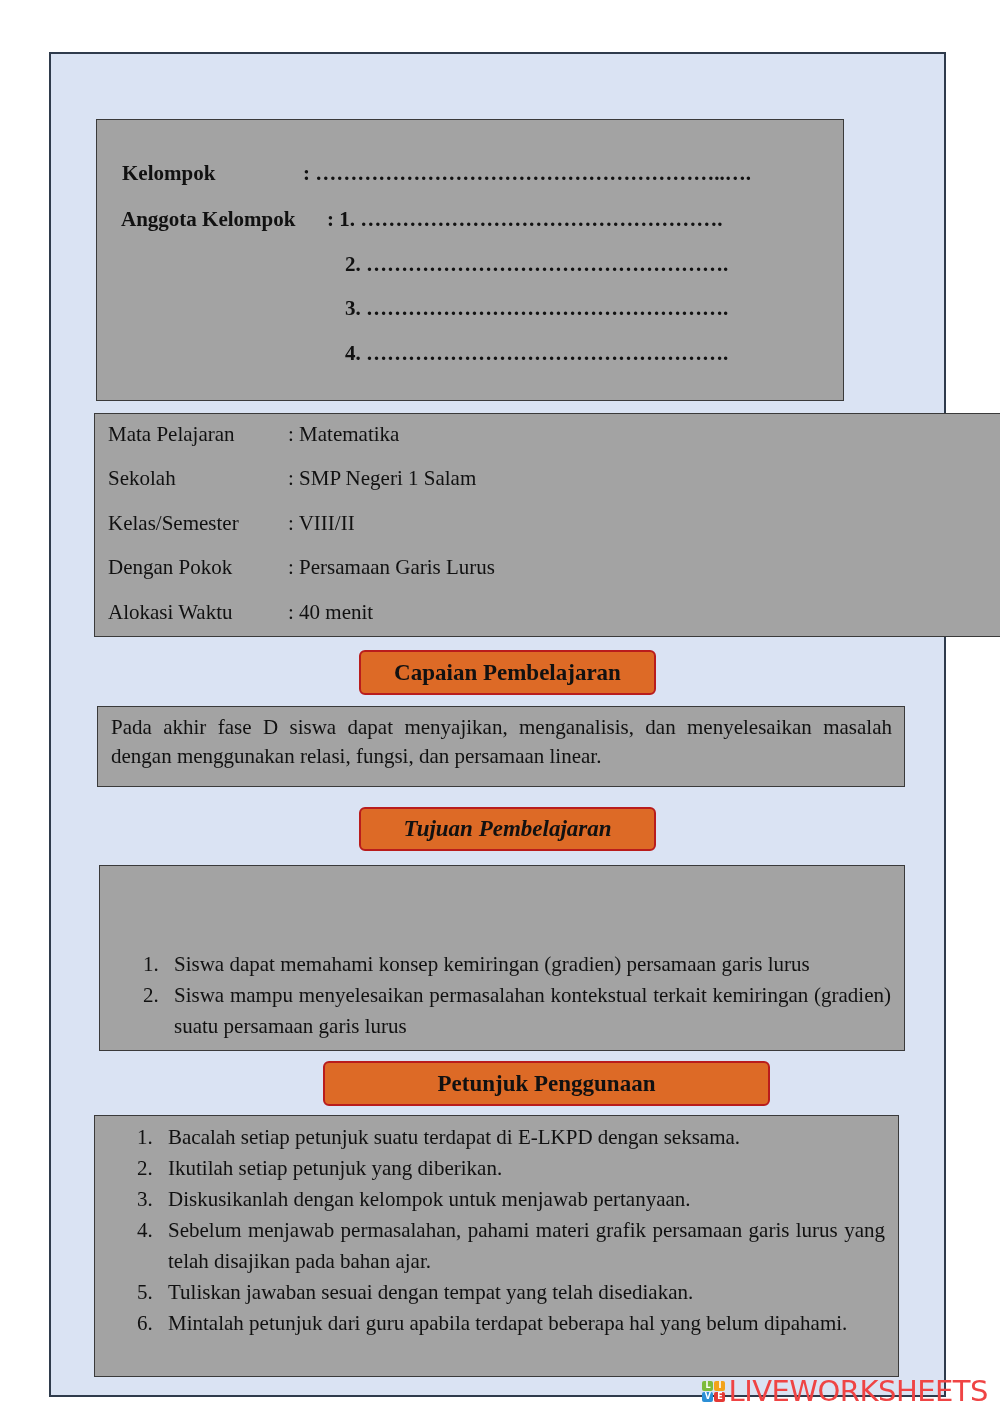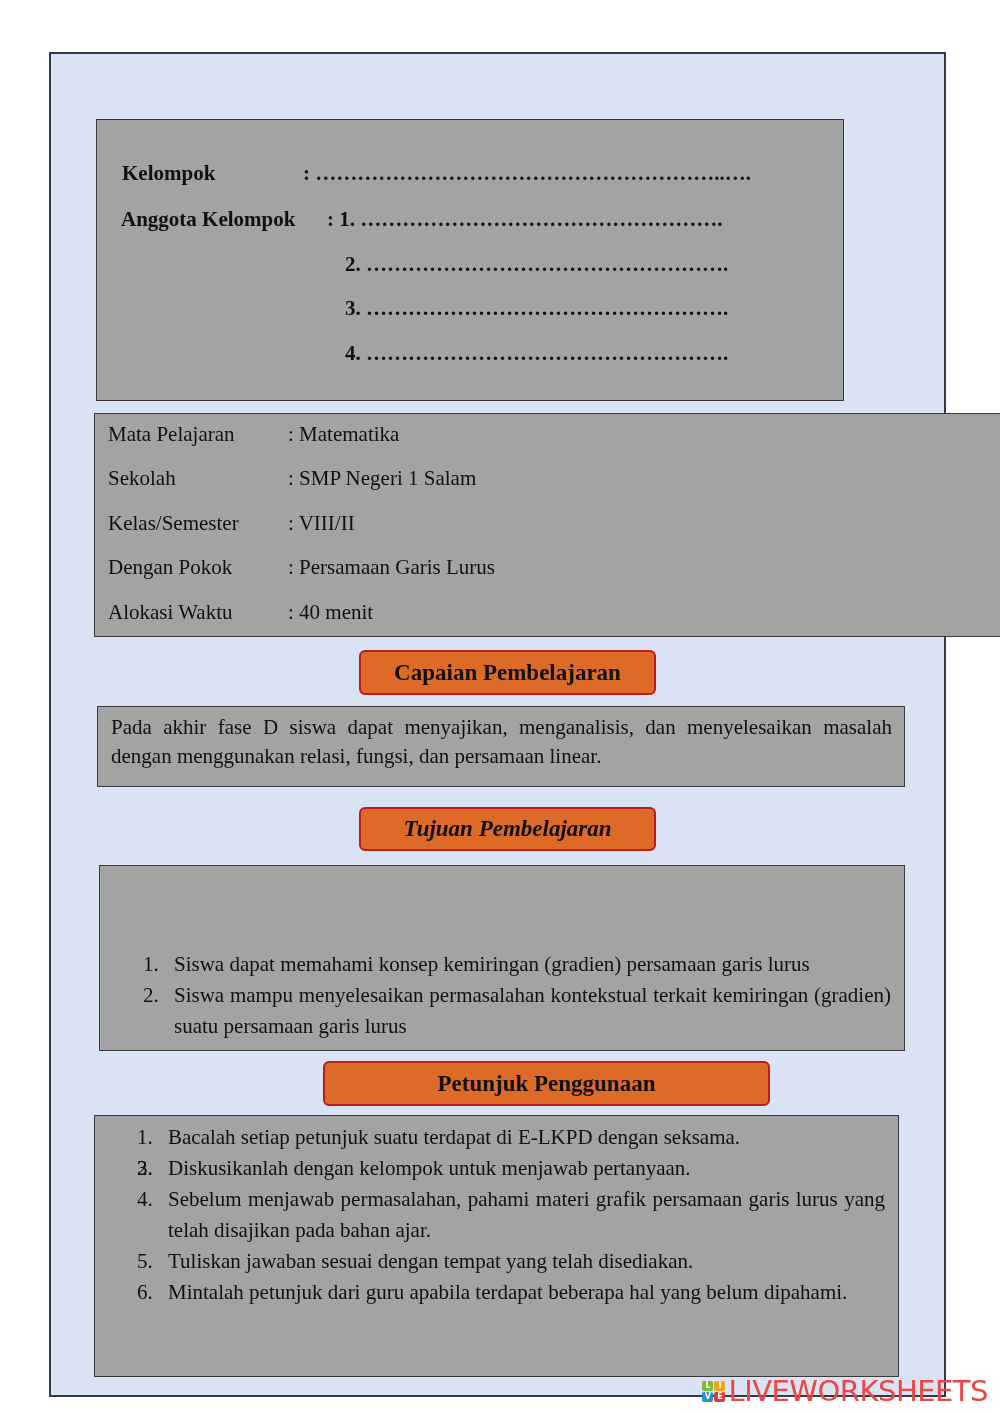--- a/index.html
+++ b/index.html
@@ -106,21 +106,21 @@
   <ol class="olist tp-list">
     <li><span class="num">1.</span><span>Siswa dapat memahami konsep kemiringan (gradien) persamaan garis lurus</span></li>
     <li><span class="num">2.</span><span>Siswa mampu menyelesaikan permasalahan kontekstual terkait kemiringan (gradien) suatu persamaan garis lurus</span></li>
   </ol>
 </div>
 
 <div class="header-pill pp-header">Petunjuk Penggunaan</div>
 <div class="box pp-box">
   <ol class="olist pp-list">
     <li><span class="num">1.</span><span>Bacalah setiap petunjuk suatu terdapat di E-LKPD dengan seksama.</span></li>
-    <li><span class="num">2.</span></li>
+    <li><span class="num">2.</span><span>Ikutilah setiap petunjuk yang diberikan.</span></li>
     <li><span class="num">3.</span><span>Diskusikanlah dengan kelompok untuk menjawab pertanyaan.</span></li>
     <li><span class="num">4.</span><span>Sebelum menjawab permasalahan, pahami materi grafik persamaan garis lurus yang telah disajikan pada bahan ajar.</span></li>
     <li><span class="num">5.</span><span>Tuliskan jawaban sesuai dengan tempat yang telah disediakan.</span></li>
     <li><span class="num">6.</span><span>Mintalah petunjuk dari guru apabila terdapat beberapa hal yang belum dipahami.</span></li>
   </ol>
 </div>
 
 <div class="watermark">
   <div class="wm-logo">
     <span class="wm-cell" style="background: rgb(125, 187, 60);">L</span>

